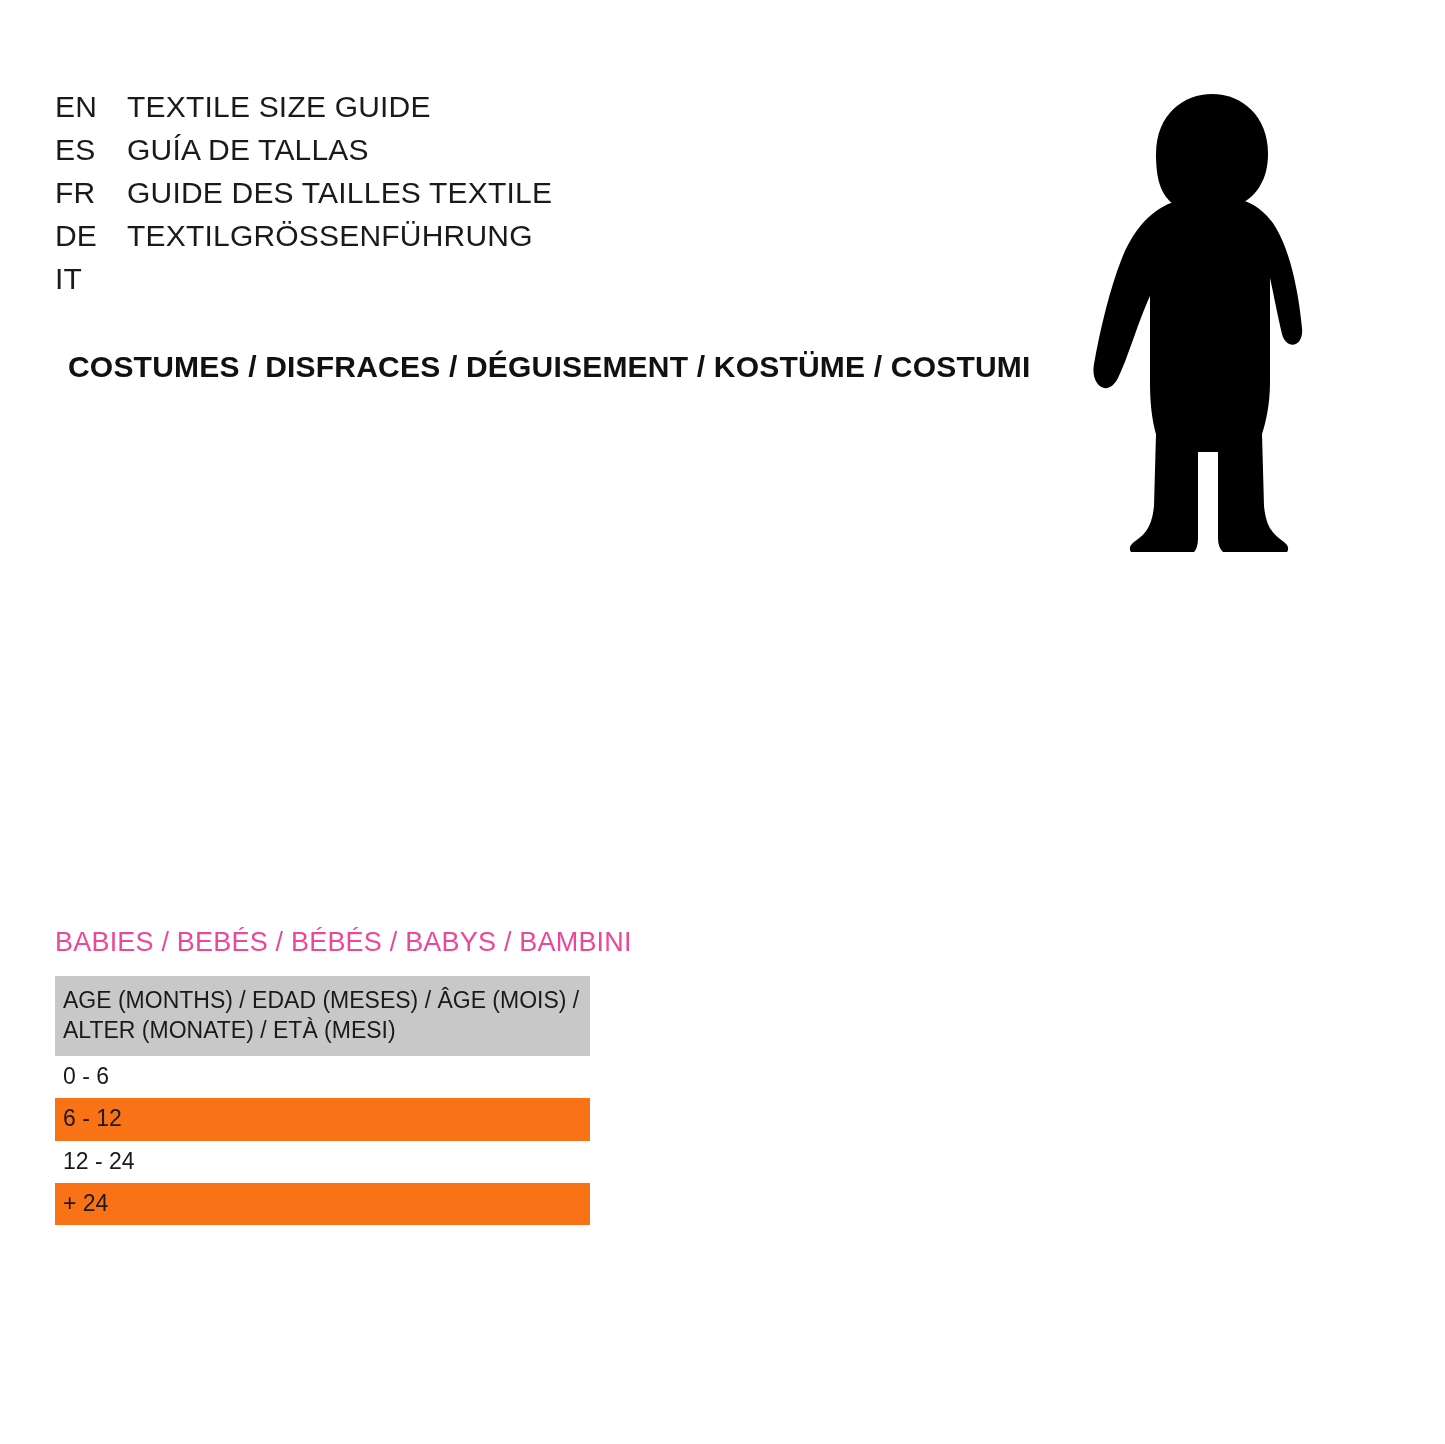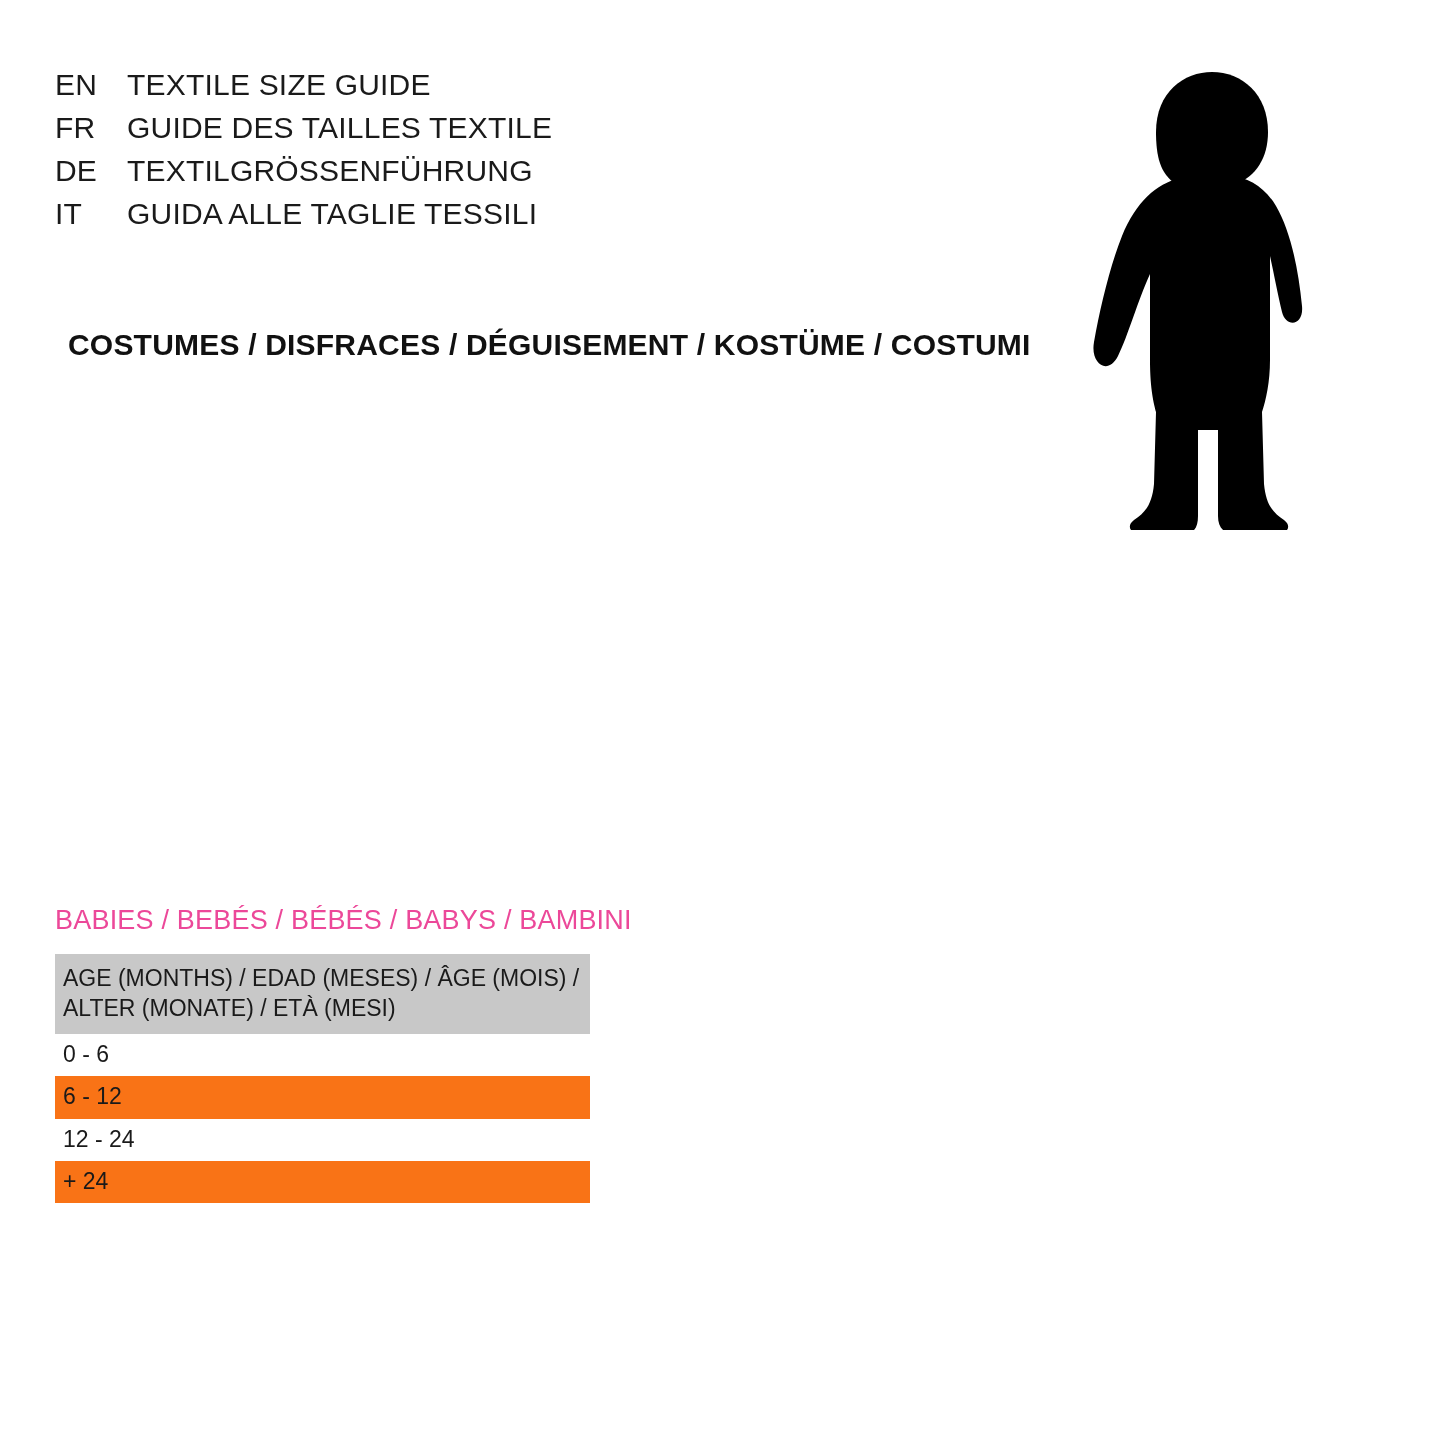--- a/index.html
+++ b/index.html
@@ -13,20 +13,21 @@
     position: relative;
     font-family: "Liberation Sans", sans-serif;
     color: #1a1a1a;
     overflow: hidden;
   }
 
   .page {
     position: relative;
     width: 1445px;
     height: 1052px;
+    margin-top: 22px;
   }
 
   
   .lang-block {
     position: absolute;
     left: 55px;
     top: 68px;
   }
   .lang-row {
     display: flex;
@@ -115,30 +116,33 @@
 <body>
 
 <div class="page">
 
   <div class="lang-block">
     <div class="lang-row">
       <span class="lang-code">EN</span>
       <span class="lang-text">TEXTILE SIZE GUIDE</span>
     </div>
     <div class="lang-row">
+      <span class="lang-code">ES</span>
+      <span class="lang-text">GUÍA DE TALLAS</span>
+    </div>
+    <div class="lang-row">
       <span class="lang-code">FR</span>
       <span class="lang-text">GUIDE DES TAILLES TEXTILE</span>
     </div>
     <div class="lang-row">
       <span class="lang-code">DE</span>
       <span class="lang-text">TEXTILGRÖSSENFÜHRUNG</span>
     </div>
     <div class="lang-row">
       <span class="lang-code">IT</span>
-      <span class="lang-text">GUIDA ALLE TAGLIE TESSILI</span>
     </div>
   </div>
 
   <div class="costumes-heading">COSTUMES / DISFRACES / DÉGUISEMENT / KOSTÜME / COSTUMI</div>
 
   <div class="silhouette">
     <svg viewBox="0 0 260 470" xmlns="http://www.w3.org/2000/svg" aria-hidden="true">
       <g fill="#000000">
 
         <path d="M96 72 C96 32 124 12 152 12 C182 12 208 34 208 72 C208 98 196 116 176 124 L116 124 C100 114 96 96 96 72 Z"></path>

